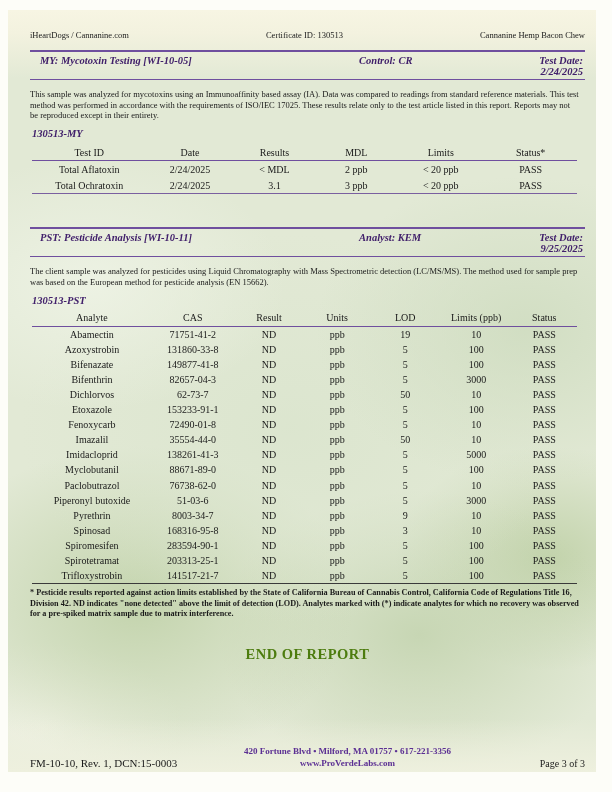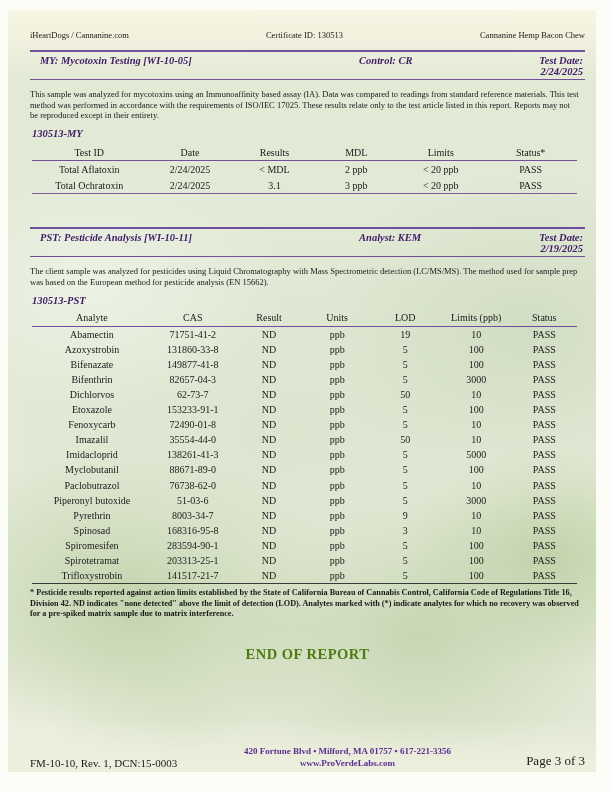--- a/index.html
+++ b/index.html
@@ -65,21 +65,21 @@
   .pst-table col:nth-child(3){width:13%;} .pst-table col:nth-child(4){width:12%;}
   .pst-table col:nth-child(5){width:13%;} .pst-table col:nth-child(6){width:13%;}
   .pst-table col:nth-child(7){width:12%;}
 
   .footnote{margin-top:4px;font-size:8.2px;line-height:1.3;width:99%;font-weight:bold;}
   .end-report{margin-top:26px;text-align:center;font-size:14.5px;font-weight:bold;color:#4d7c0f;letter-spacing:0.5px;}
 
   .page-footer{position:absolute;left:30px;right:27px;bottom:23px;display:flex;align-items:flex-end;}
   .page-footer .fl{flex:0 0 170px;font-size:11px;}
   .page-footer .fc{flex:1;text-align:center;color:#5b2f93;font-weight:bold;font-size:9px;line-height:1.35;}
-  .page-footer .fr{flex:0 0 90px;text-align:right;font-size:13px;}
+  .page-footer .fr{flex:0 0 90px;text-align:right;font-size:10px;}
 </style>
 </head>
 <body>
 
 <div class="page">
   <div class="bg"></div>
 
   <div class="content">
 
     <div class="page-header">
@@ -133,21 +133,21 @@
             <td>3 ppb</td>
             <td>&lt; 20 ppb</td>
             <td>PASS</td>
           </tr>
         </tbody>
       </table>
 
     <div class="section-bar" style="margin-top:33px;">
       <span class="t">PST: Pesticide Analysis [WI-10-11]</span>
       <span class="a">Analyst: KEM</span>
-      <span class="d">Test Date: 2/19/2025</span>
+      <span class="d">Test Date: 9/25/2025</span>
     </div>
 
     <div class="desc">The client sample was analyzed for pesticides using Liquid Chromatography with Mass Spectrometric detection (LC/MS/MS).  The method used for sample prep was based on the European method for pesticide analysis (EN 15662).</div>
 
     <div class="sample-id">130513-PST</div>
 
     <table class="pst-table">
       <colgroup>
           <col>
           <col>

